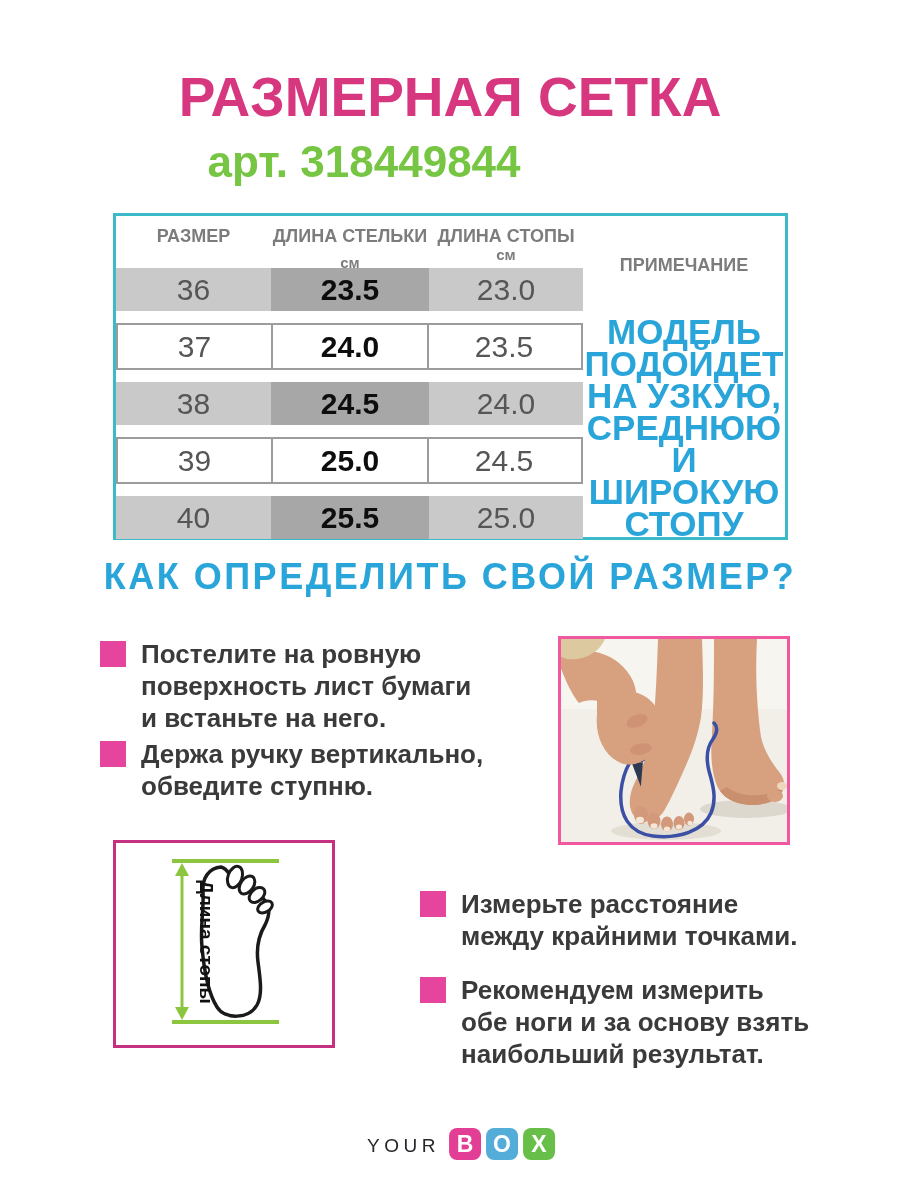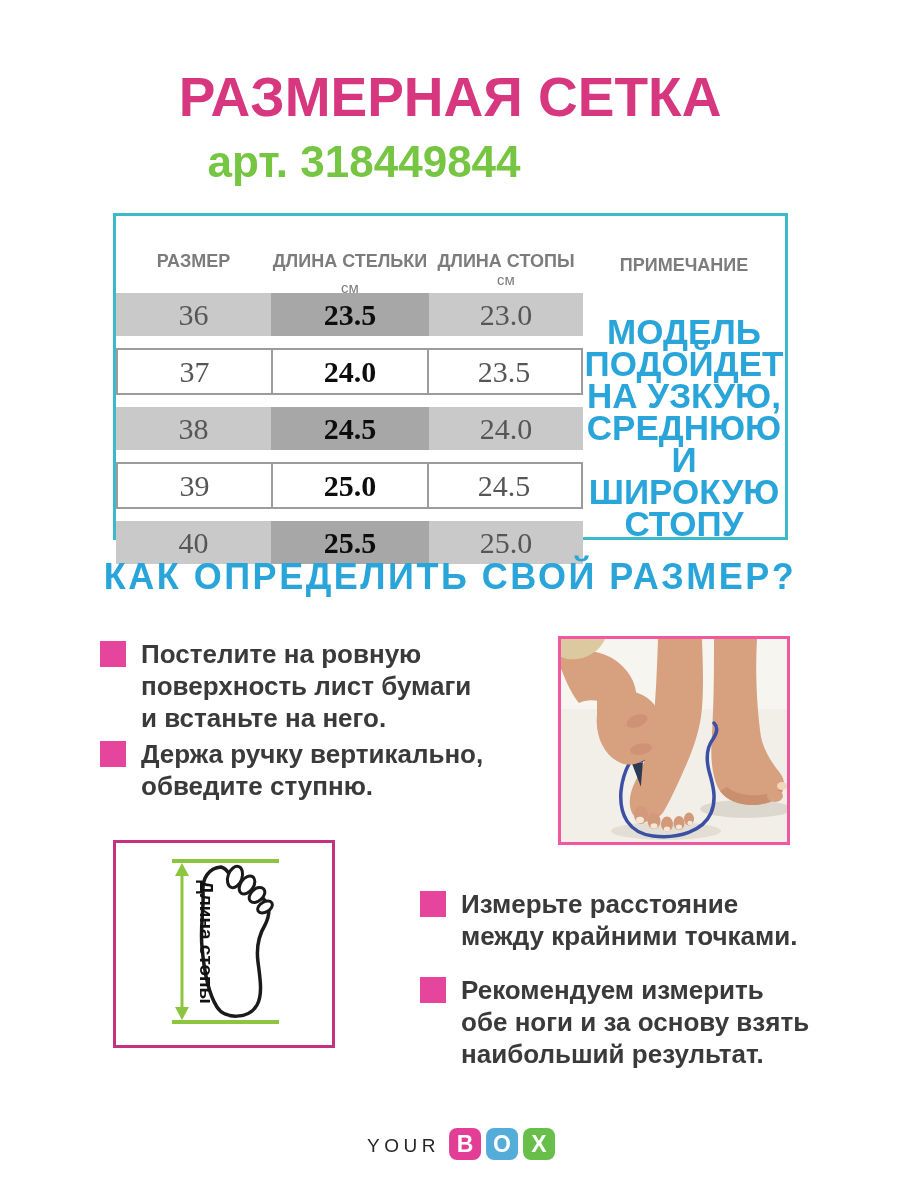--- a/index.html
+++ b/index.html
@@ -15,28 +15,28 @@
   .sku{
     position:absolute;top:140px;left:0;width:728px;text-align:center;
     font-size:44px;font-weight:700;color:#76c543;line-height:1;
   }
   
   .size-table{
     position:absolute;left:113px;top:213px;width:675px;height:327px;
     border:3px solid #3cbac9;box-sizing:border-box;display:flex;background:#fff;
   }
   .t-left{width:467px;display:flex;flex-direction:column;}
-  .t-head{display:flex;height:52px;margin-top:25px;}
+  .t-head{display:flex;height:52px;}
   .t-head .hc{display:flex;flex-direction:column;align-items:center;justify-content:flex-start;
     padding-top:11px;font-size:18px;font-weight:700;color:#7c7c7c;line-height:1.05;}
   .hc.c1{width:155px;} .hc.c2{width:158px;gap:8px;} .hc.c3{width:154px;}
-  .hc .unit{font-size:15px;font-weight:400;color:#7c7c7c;margin-top:1px;}
+  .hc .unit{font-size:15px;font-weight:700;color:#7c7c7c;margin-top:1px;}
   .t-rows{display:flex;flex-direction:column;gap:12px;}
   .t-row{display:flex;height:43px;}
-  .t-row .cell{display:flex;align-items:center;justify-content:center;font-size:30px;box-sizing:border-box;font-family:Liberation Serif, serif;}
+  .t-row .cell{display:flex;align-items:center;justify-content:center;font-size:30px;box-sizing:border-box;}
   .t-row .cell.c1{width:155px;color:#565656;}
   .t-row .cell.c2{width:158px;color:#0d0d0d;font-weight:700;}
   .t-row .cell.c3{width:154px;color:#565656;}
   .t-row.gray .c1,.t-row.gray .c3{background:#c9c9c9;}
   .t-row.gray .c2{background:#a7a7a7;}
   .t-row.white{border:2px solid #9c9c9c;height:43px;}
   .t-row.white .cell{height:100%;}
   .t-row.white .c1{width:153px;}
   .t-row.white .c2{width:158px;border-left:2px solid #9c9c9c;border-right:2px solid #9c9c9c;}
   .t-row.white .c3{width:150px;}

